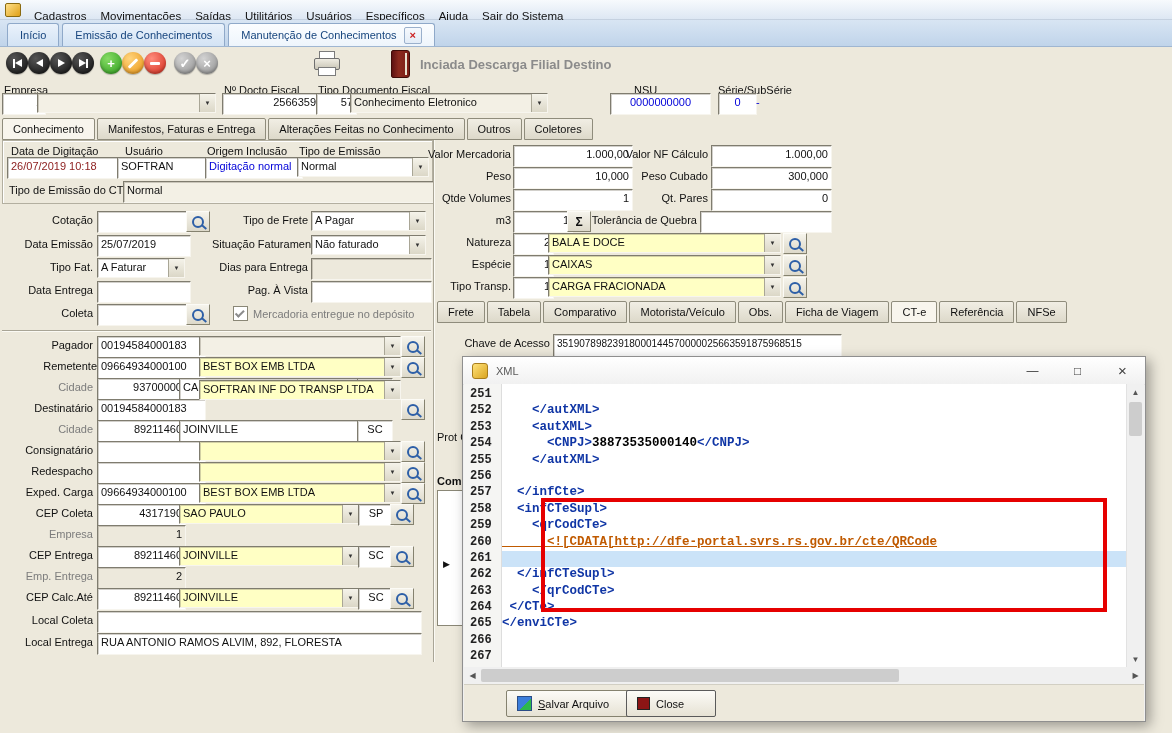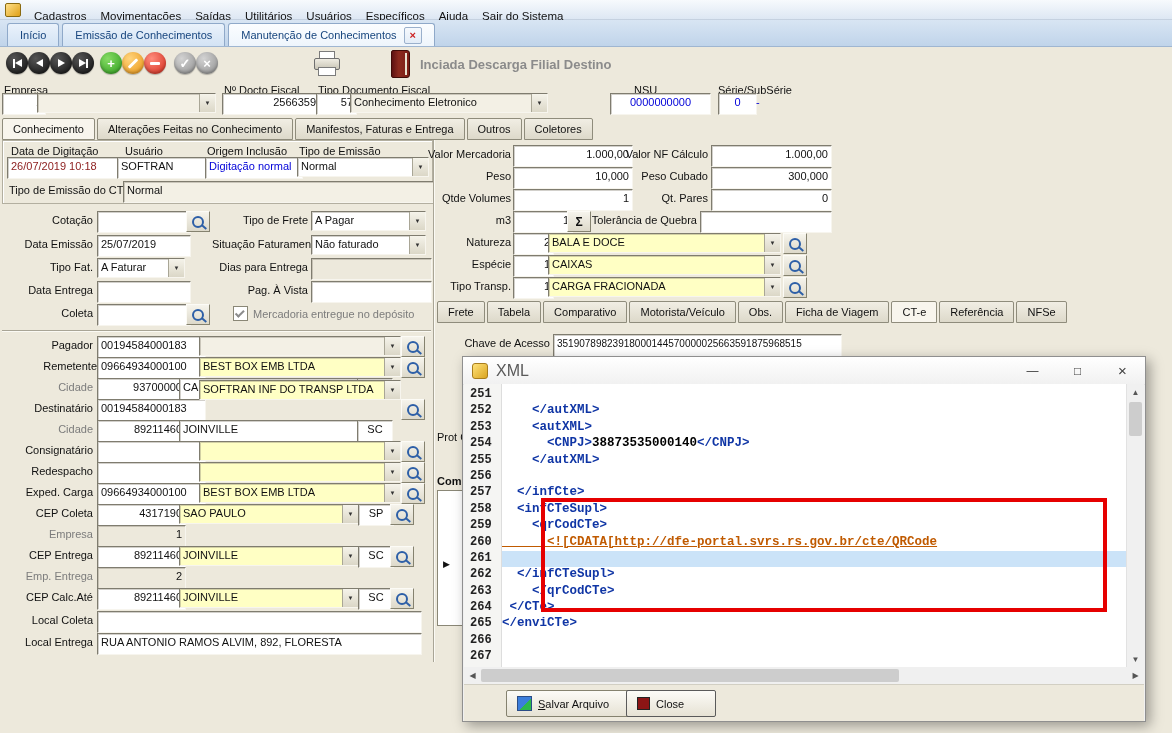--- a/index.html
+++ b/index.html
@@ -64,21 +64,21 @@
   .mtab.active{background:#f8f5ed;}
   .checkbox{position:absolute;display:flex;align-items:center;gap:5px;}
   .cb{width:13px;height:13px;background:#fff;border:1px solid #8a8776;display:flex;align-items:center;justify-content:center;}
   .cbmark{width:7px;height:3px;border-left:2px solid #8c8c8c;border-bottom:2px solid #8c8c8c;transform:rotate(-45deg) translate(0,-1px);}
   .gridstrip{position:absolute;left:437px;top:490px;width:24px;height:134px;background:#fff;border:1px solid #8a8776;}
   .rowmark{position:absolute;left:5px;top:68px;font-size:9px;color:#111;}
   
   .dialog{position:absolute;left:462px;top:356px;width:682px;height:364px;background:#f0f0f0;border:1px solid #8f8f8f;box-shadow:4px 4px 12px rgba(0,0,0,.35);z-index:30;}
   .dlg-title{position:absolute;left:0;top:0;right:0;height:27px;background:linear-gradient(#ffffff,#f1f1f1);display:flex;align-items:center;border-bottom:1px solid #e4e4e4;}
   .dlg-icon{width:14px;height:14px;margin:0 8px 0 9px;background:linear-gradient(135deg,#ffe27a,#daa520);border:1px solid #a87d1c;border-radius:3px;}
-  .dlg-title-text{color:#5a5a5a;font-size:16px;}
+  .dlg-title-text{color:#5a5a5a;font-size:11px;}
   .dlg-btns{margin-left:auto;display:flex;height:100%;}
   .dlg-wbtn{width:45px;display:flex;align-items:center;justify-content:center;color:#404040;font-size:12px;}
   .dlg-content{position:absolute;left:1px;top:27px;width:680px;height:283px;background:#fff;display:flex;}
   .gutter{width:37px;background:#f5f5f3;border-right:1px solid #ddd;padding-top:3px;font-family:"Liberation Mono",monospace;font-weight:bold;font-size:12px;color:#222;}
   .gutter div{height:16.4px;padding-left:6px;}
   .codearea{flex:1;position:relative;padding-top:3px;font-family:"Liberation Mono",monospace;font-weight:bold;font-size:12.5px;overflow:hidden;}
   .xml-row{height:16.4px;white-space:pre;}
   .xml-row.sel{background:#cbe3f8;}
   .x-tag{color:#0f35a5;}
   .x-val{color:#000;}
@@ -182,22 +182,22 @@
 
   <span class="lbl" style="left:634px;top:84px;">NSU</span>
   <span class="inp c blue" style="left:610px;top:93px;width:93px;">0000000000</span>
 
   <span class="lbl" style="left:718px;top:84px;">Série/SubSérie</span>
   <span class="inp c blue" style="left:718px;top:93px;width:31px;">0</span>
   <span class="lbl blue" style="left:756px;top:96px;">-</span>
 
   <div class="maintabs">
     <div class="mtab active">Conhecimento</div>
+    <div class="mtab">Manifestos, Faturas e Entrega</div>
     <div class="mtab">Alterações Feitas no Conhecimento</div>
-    <div class="mtab">Manifestos, Faturas e Entrega</div>
     <div class="mtab">Outros</div>
     <div class="mtab">Coletores</div>
   </div>
 
   <div class="groupbox" style="left:2px;top:140px;width:429px;height:62px;">
     <span class="lbl" style="left:8px;top:4px;">Data de Digitação</span>
     <span class="lbl" style="left:122px;top:4px;">Usuário</span>
     <span class="lbl" style="left:204px;top:4px;">Origem Inclusão</span>
     <span class="lbl" style="left:296px;top:4px;">Tipo de Emissão</span>
     <span class="inp maroon" style="left:4px;top:16px;width:106px;">26/07/2019 10:18</span>

